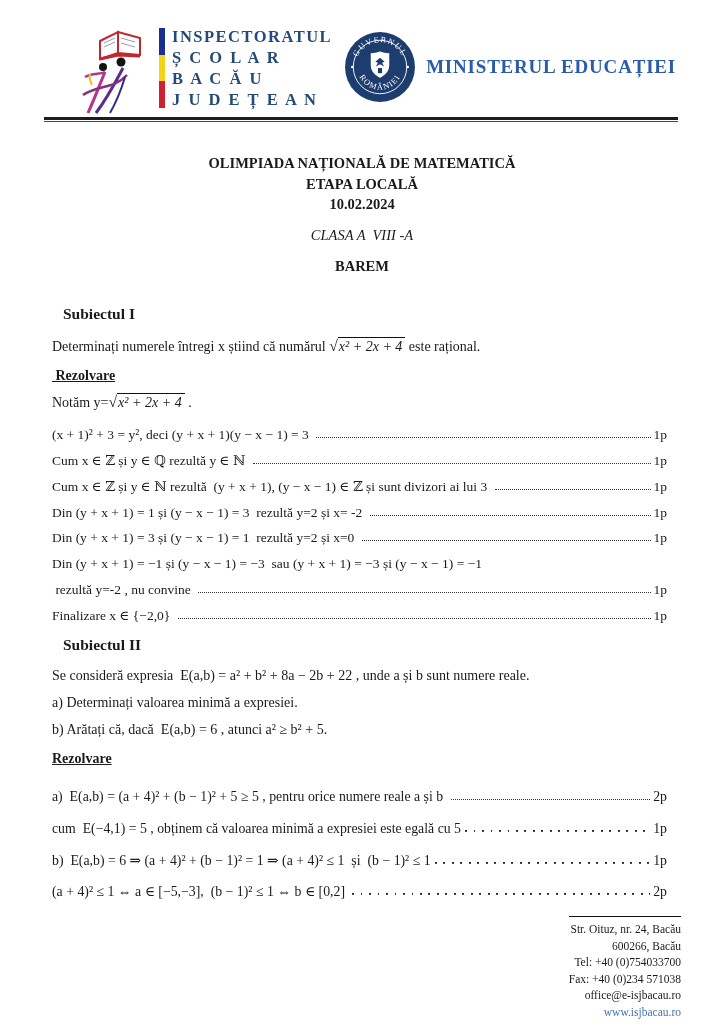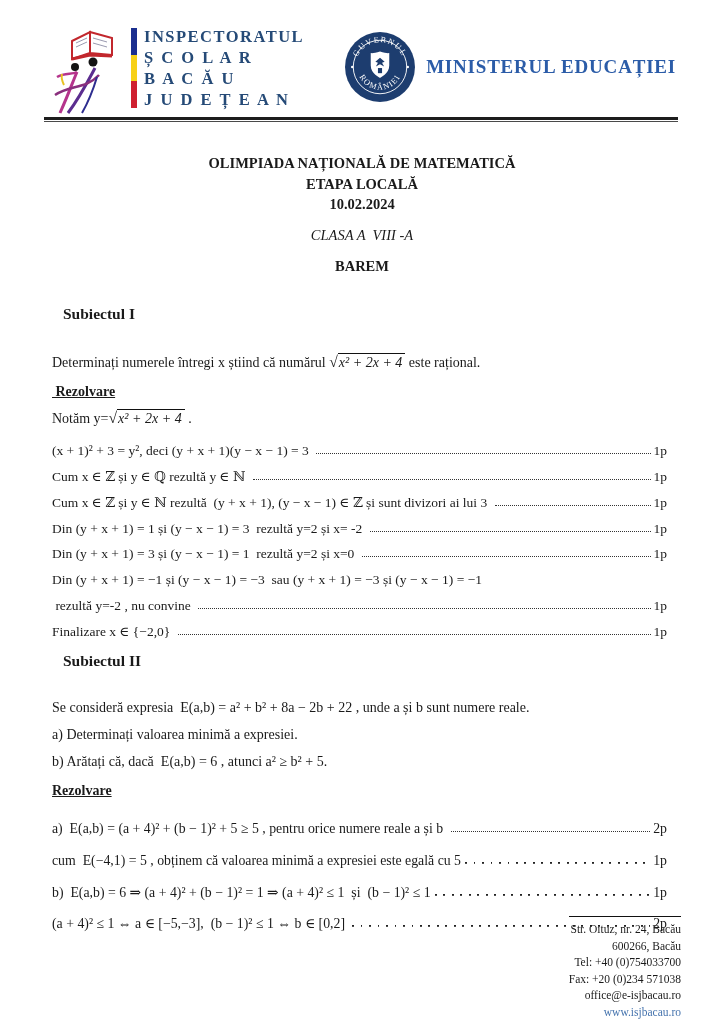--- a/index.html
+++ b/index.html
@@ -9,21 +9,21 @@
     width:724px; height:1024px;
     margin:0 auto;
     background:#ffffff;
     font-family:"Liberation Serif","DejaVu Serif",serif;
     color:#1a1a1a;
     overflow:hidden;
   }
   
   .header {
     display:flex; justify-content:space-between; align-items:flex-start;
-    padding:25px 48px 0 52px;
+    padding:25px 48px 0 80px;
     height:115px;
   }
   .isj-logo { display:flex; align-items:flex-start; gap:7px; }
   .isj-flagbar { width:6px; height:80px; margin-top:3px; display:flex; flex-direction:column; }
   .isj-flagbar .b { flex:1; background:#1b2f8f; }
   .isj-flagbar .y { flex:1; background:#f7d117; }
   .isj-flagbar .r { flex:1; background:#cf2030; }
   .isj-text { margin-top:1px; color:#254a77; font-weight:bold; font-size:16.5px; line-height:21px; white-space:nowrap; }
   .isj-text .l1 { letter-spacing:1.5px; }
   .isj-text .ls { letter-spacing:2px; }
@@ -33,21 +33,21 @@
   .sep { margin:2px 46px 0 44px; }
   .sep .thick { height:3px; background:#1d1d1d; }
   .sep .thin  { height:1px; background:#4a4a4a; margin-top:1px; }
   
   .title-block { text-align:center; margin-top:31px; font-size:14.5px; font-weight:bold; line-height:20.5px; }
   .class-line { text-align:center; margin-top:12px; font-size:14.5px; white-space:pre;font-style:italic; }
   .barem-line { text-align:center; margin-top:14px; font-size:14.5px; font-weight:bold; }
   
   .body { padding:0 57px 0 52px; }
   .subject-heading { font-size:15.5px; font-weight:bold; margin-top:30px;margin-left:11px; }
-  .para { font-size:14px; margin-top:30px; white-space:pre-wrap; }
+  .para { font-size:14px; margin-top:14px; white-space:pre-wrap; }
   .rezolvare { display:inline-block; font-size:14px; font-weight:bold; text-decoration:underline; margin-top:13px; white-space:pre; }
   .sqrt-sign { font-size:1.12em; }
   .radicand { border-top:1px solid #111; padding:1px 3px 0 1px; font-style:italic; }
   .rows { margin-top:7px; }
   .row { display:flex; align-items:flex-end; height:25.8px; font-size:13.5px; }
   .rows2 .row { height:31.6px; font-size:13.8px; }
   .row-text { white-space:pre-wrap; }
   .leader { flex:1; height:2px; align-self:flex-end; margin:0 3px 5px 4px; border-bottom:1.7px dotted #333; }
   .leader.sparse {
     border-bottom:none;
@@ -217,18 +217,18 @@
       </div>
     </div>
 
   </div>
 
   <div class="footer">
     <div class="footer-rule"></div>
     <div>Str. Oituz, nr. 24, Bacău</div>
     <div>600266, Bacău</div>
     <div>Tel: +40 (0)754033700</div>
-    <div>Fax: +20 (0)234 571038</div>
+    <div>Fax: +40 (0)234 571038</div>
     <div>office@e-isjbacau.ro</div>
     <div class="footer-site">www.isjbacau.ro</div>
   </div>
 
 </div>
 
 </body></html>

